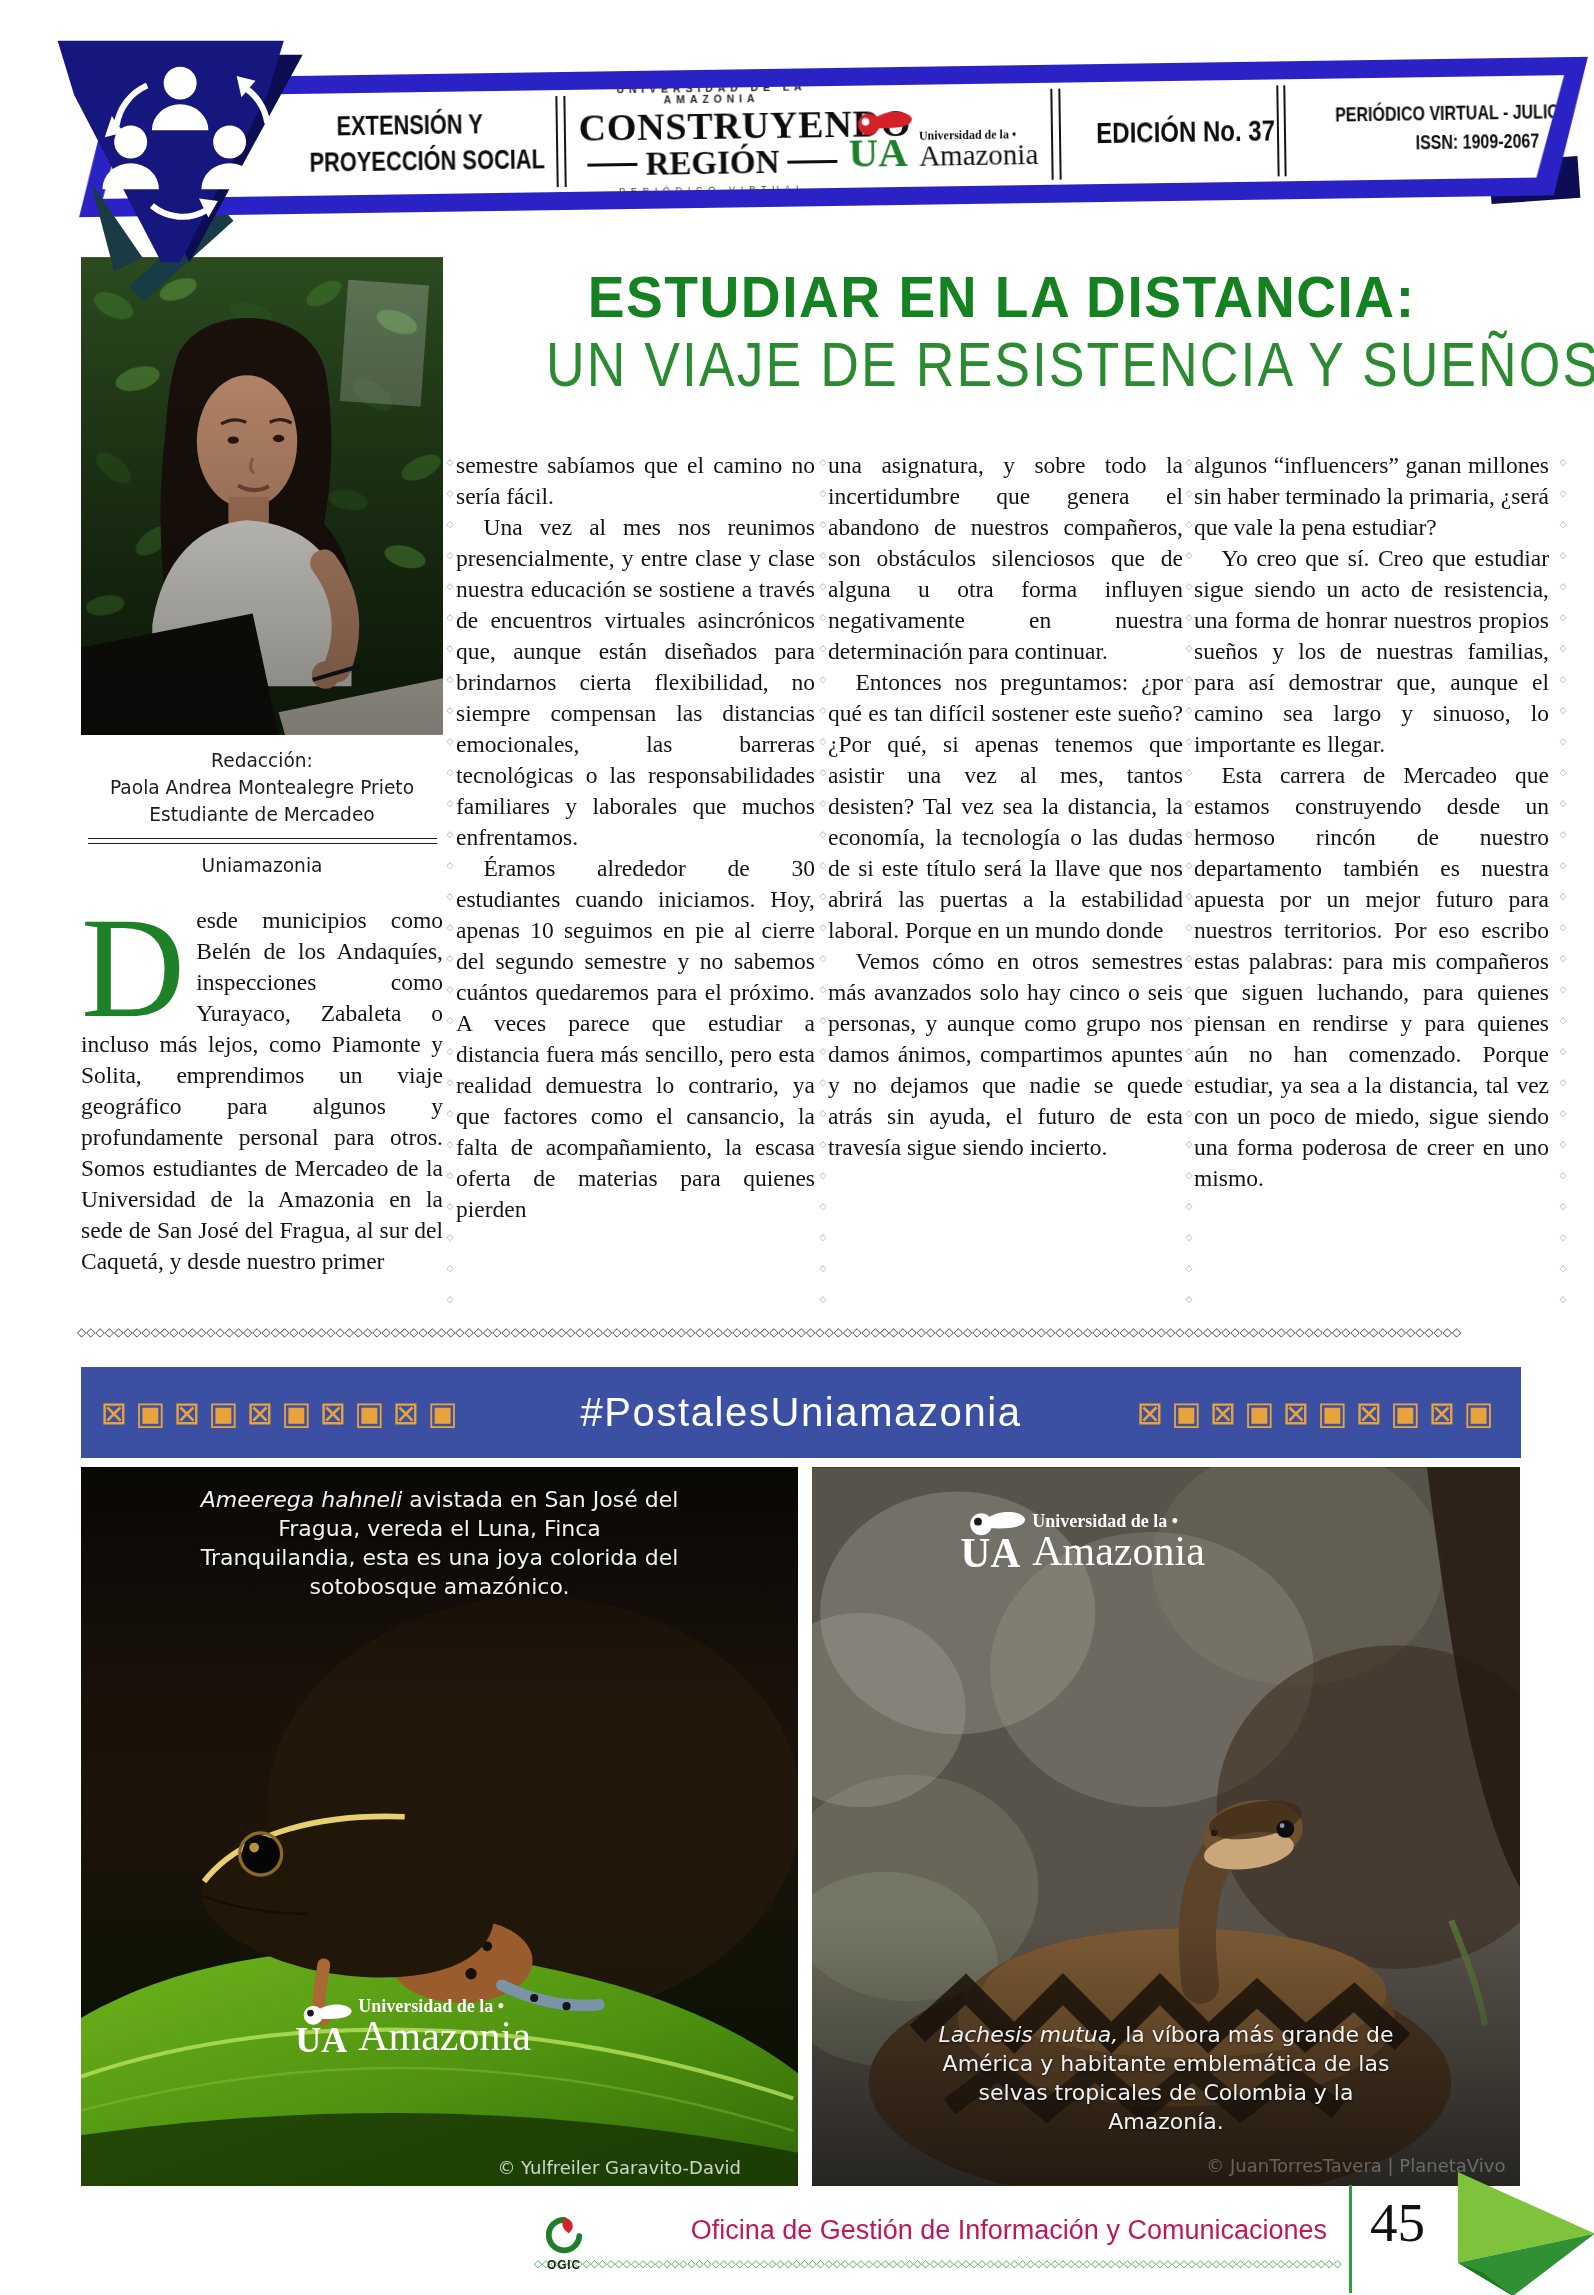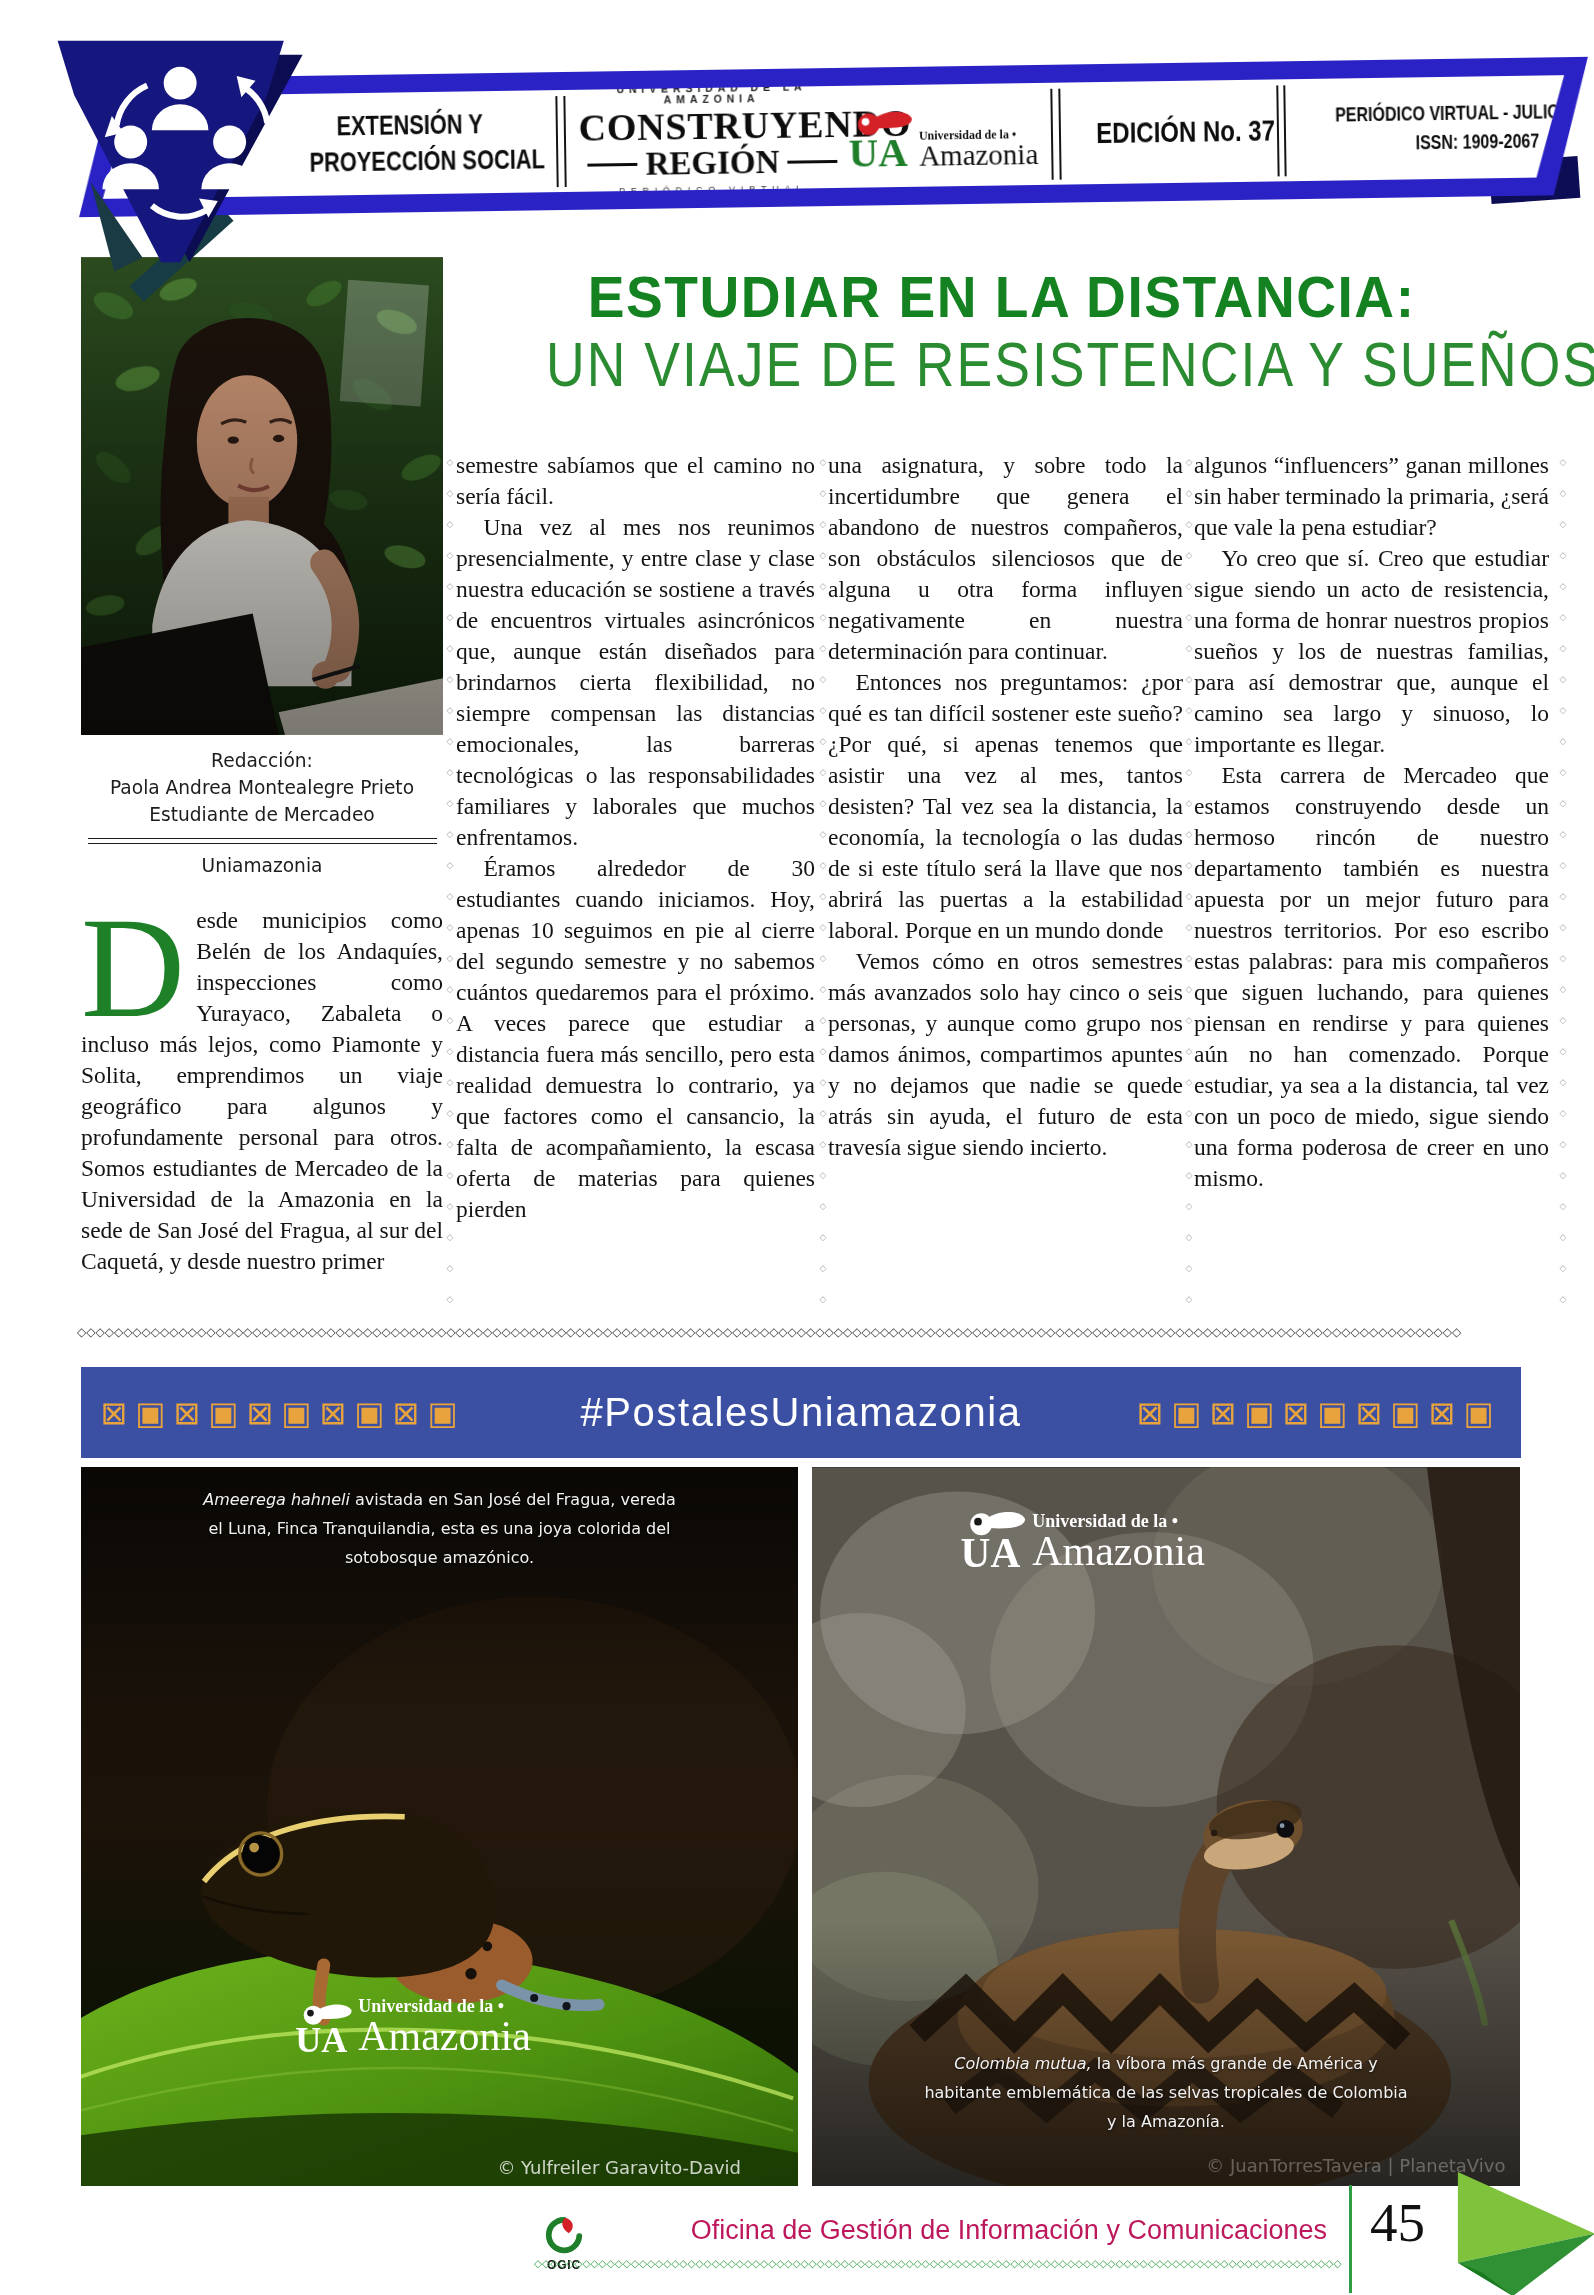--- a/index.html
+++ b/index.html
@@ -57,21 +57,21 @@
   #banner{position:absolute;left:81px;top:1367px;width:1440px;height:91px;background:#3b50a3;
         display:flex;align-items:center;justify-content:space-between;padding:0 19.4px;box-sizing:border-box;}
   .tribal{font-size:32px;letter-spacing:8px;color:#e8a33c;white-space:nowrap;overflow:hidden;flex:none;}
   #banner .tag{font-size:40px;font-weight:400;letter-spacing:1.6px;color:#ffffff;white-space:nowrap;text-align:center;}
   
   .photo{position:absolute;top:1467px;height:719px;overflow:hidden;background:#000;}
   #photo-frog{left:81px;width:717px;}
   #photo-snake{left:812px;width:708px;}
   .photo svg.scene{position:absolute;left:0;top:0;}
   .pcap{position:absolute;left:50%;transform:translateX(-50%);width:478px;text-align:center;
-        font-family:"DejaVu Sans",sans-serif;font-size:16px;line-height:29px;color:#f2f2f2;
+        font-family:"DejaVu Sans",sans-serif;font-size:22px;line-height:29px;color:#f2f2f2;
         text-shadow:0 0.8px 2.4px rgba(0,0,0,.7);}
   .credit{position:absolute;font-family:"DejaVu Sans",sans-serif;font-size:18px;color:rgba(255,255,255,.78);}
   #snake-credit{color:rgba(255,255,255,.30);}
   .ua-overlay{position:absolute;}
   .ua-overlay .ua-small{font-size:18px;color:#fff;}
   .ua-overlay .ua-big{font-size:42px;color:#fff;}
   
   #ogic{position:absolute;left:525px;top:2215px;width:78px;text-align:center;}
   #ogic .lbl{font-size:12px;font-weight:700;letter-spacing:0.8px;color:#111;margin-top:-1.6px;}
   #office{position:absolute;left:606px;top:2215px;width:721px;text-align:right;font-size:27px;
@@ -348,21 +348,21 @@
         <circle cx="36" cy="36" r="17" fill="#ffffff"></circle>
         <circle cx="31" cy="32" r="6" fill="#1a1a1a"></circle>
         <text x="4" y="102" font-family="Liberation Serif, serif" font-size="64" font-weight="bold" fill="#ffffff">UA</text>
       </svg>
       <div class="ua-text">
         <span class="ua-small">Universidad de la</span>
         <span class="ua-big">Amazonia</span>
       </div>
     </div>
     <div class="pcap" style="bottom:50px;width:494px;">
-      <i>Colombia mutua,</i><span> la víbora más grande de América y habitante emblemática de las selvas tropicales de Colombia y la Amazonía.</span>
+      <i>Lachesis mutua,</i><span> la víbora más grande de América y habitante emblemática de las selvas tropicales de Colombia y la Amazonía.</span>
     </div>
     <div class="credit" id="snake-credit" style="right:14.6px;bottom:9.7px;">© JuanTorresTavera | PlanetaVivo</div>
   </div>
 
   <div id="ogic">
     <svg width="42" height="42" viewBox="0 0 44 44">
       <path d="M22,5 A16,16 0 1 0 38,22" stroke="#1e7e2a" stroke-width="6" fill="none" stroke-linecap="round"></path>
       <path d="M23,3 C32,5 34,14 27,19 C20,15 18,8 23,3 Z" fill="#d42027"></path>
     </svg>
     <div class="lbl">OGIC</div>

